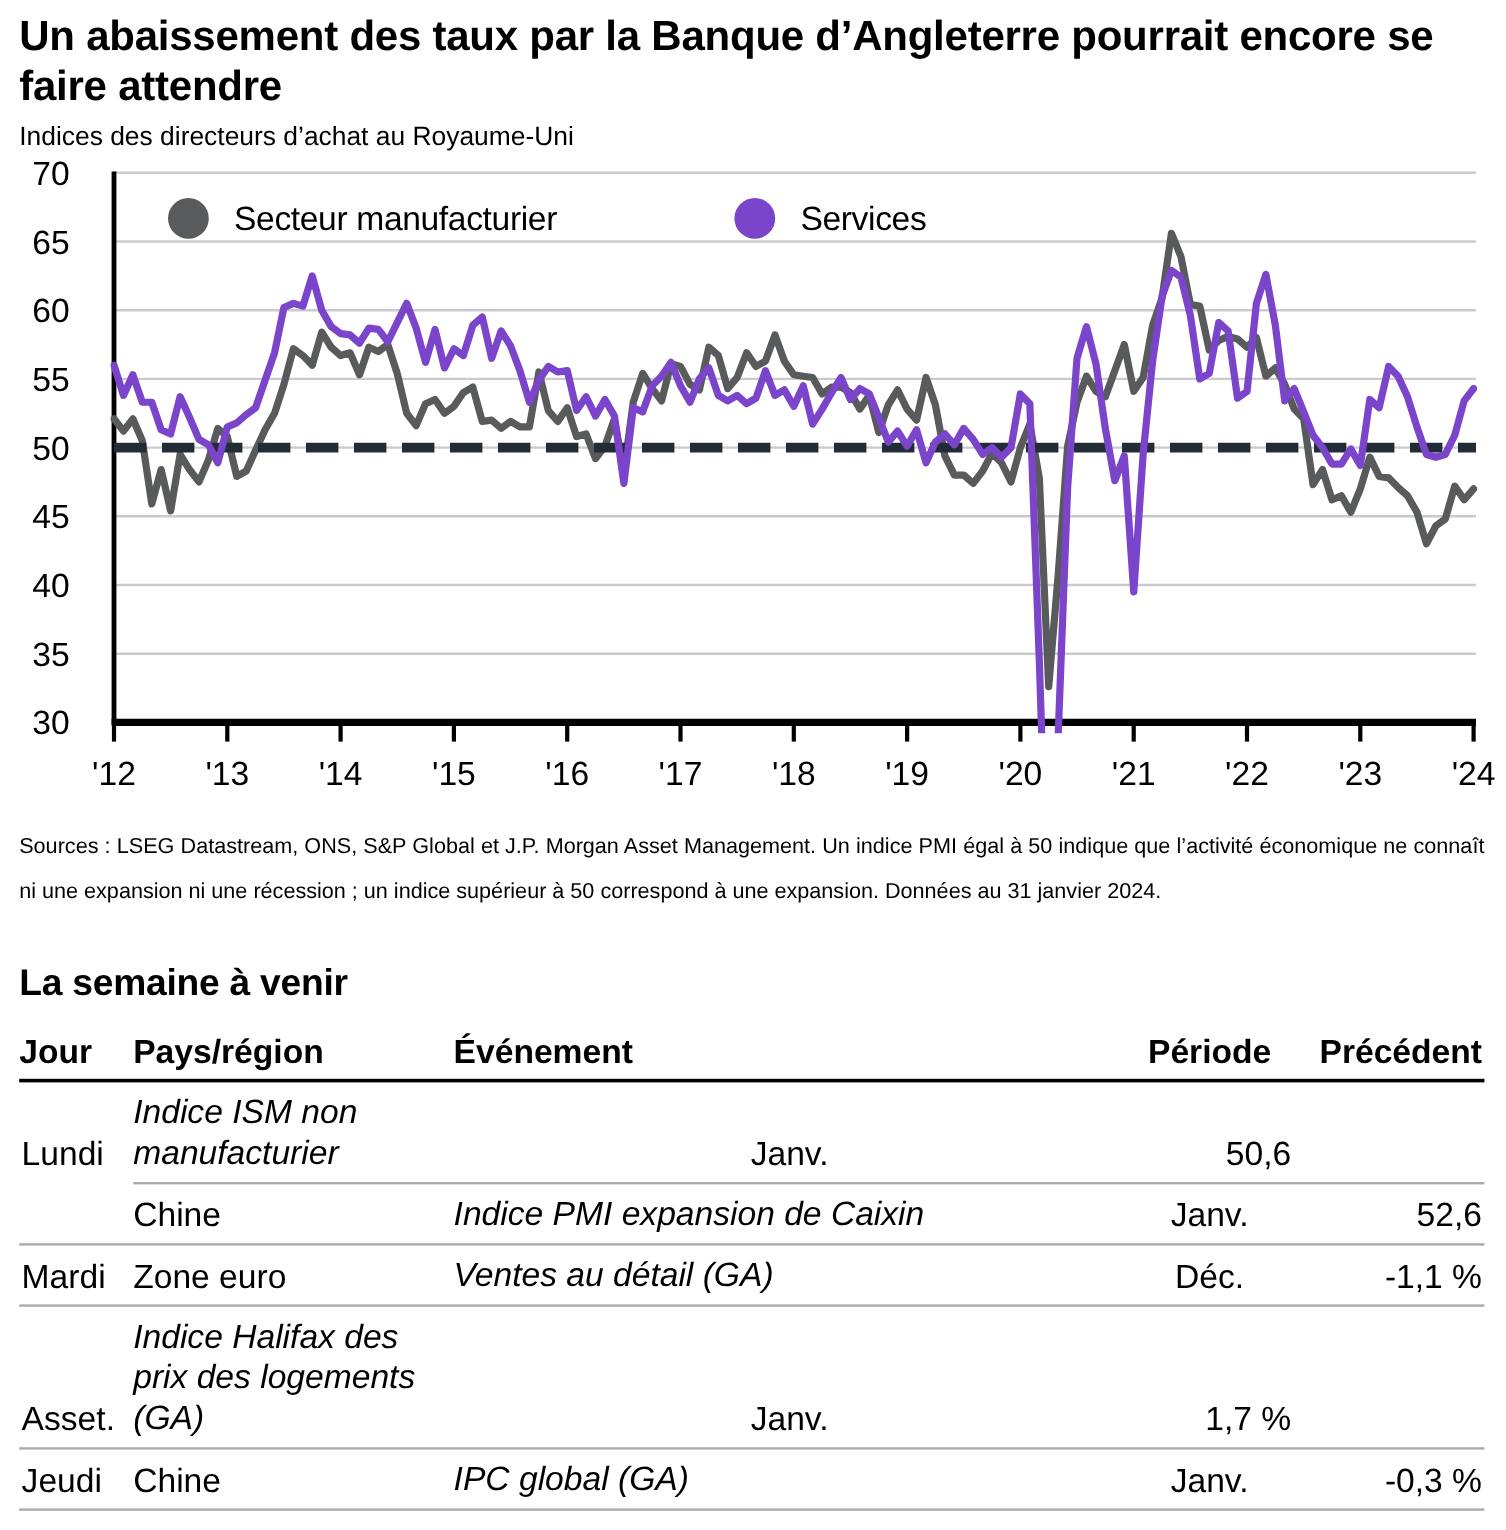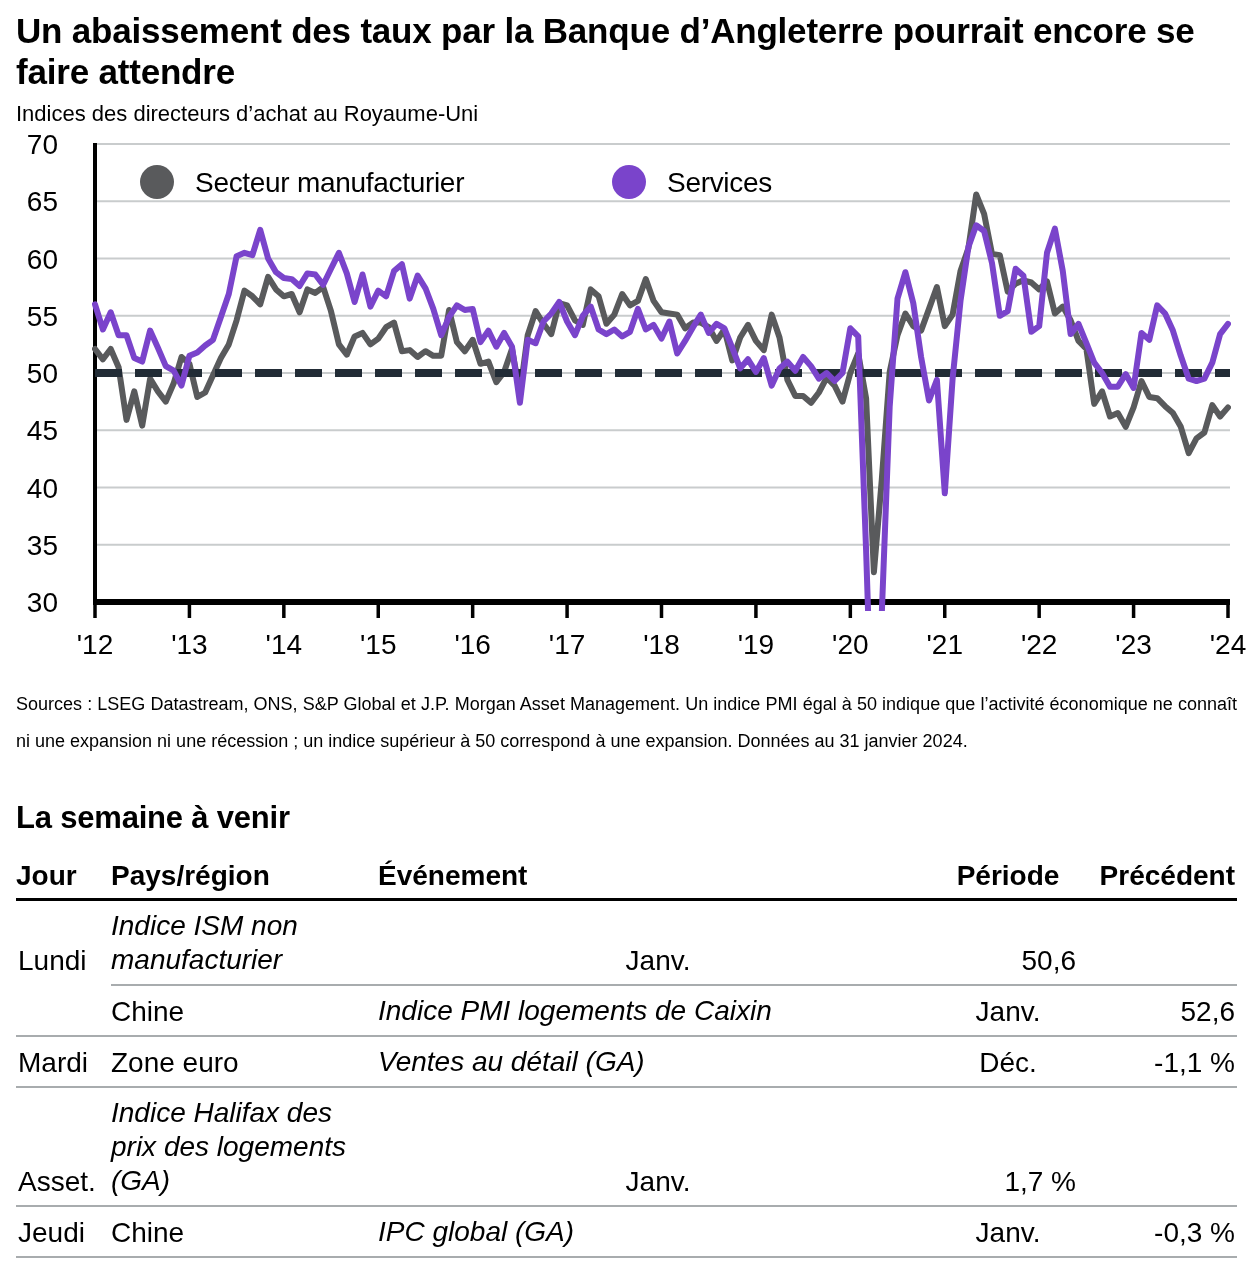--- a/index.html
+++ b/index.html
@@ -129,21 +129,21 @@
     <div class="trow sep-partial">
       <div class="c-day">Lundi</div>
       <div class="c-event">Indice ISM non manufacturier</div>
       <div class="c-period">Janv.</div>
       <div class="c-prev">50,6</div>
     </div>
 
     <div class="trow">
       <div class="c-day"></div>
       <div class="c-region">Chine</div>
-      <div class="c-event">Indice PMI logements de Caixin</div>
+      <div class="c-event">Indice PMI expansion de Caixin</div>
       <div class="c-period">Janv.</div>
       <div class="c-prev">52,6</div>
     </div>
 
     <div class="trow">
       <div class="c-day">Mardi</div>
       <div class="c-region">Zone euro</div>
       <div class="c-event">Ventes au détail (GA)</div>
       <div class="c-period">Déc.</div>
       <div class="c-prev">-1,1 %</div>

